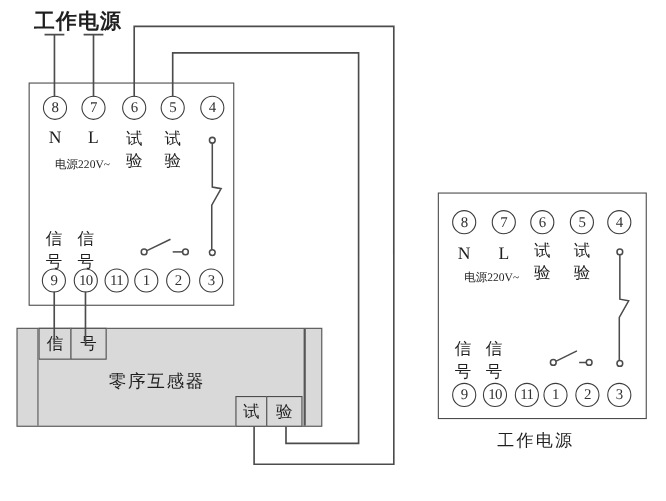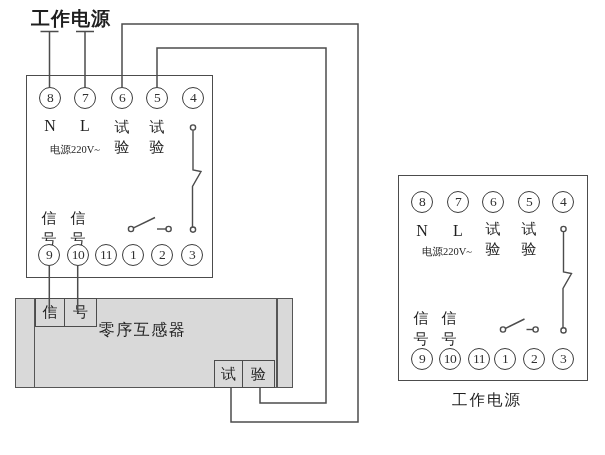--- a/index.html
+++ b/index.html
@@ -62,21 +62,21 @@
   <div class="term" style="left:38px;top:244px;">9</div>
   <div class="term" style="left:67px;top:244px;">10</div>
   <div class="term" style="left:95px;top:244px;">11</div>
   <div class="term" style="left:122px;top:244px;">1</div>
   <div class="term" style="left:151px;top:244px;">2</div>
   <div class="term" style="left:181px;top:244px;">3</div>
 
   <div class="graybox" style="left:15px;top:298px;width:278px;height:90px;"></div>
   <div class="divider" style="left:33.5px;top:299px;height:88px;"></div>
   <div class="divider" style="left:276px;top:299px;height:88px;"></div>
-  <div class="lbl" style="left:60px;top:320px;width:165px;font-size:16px;letter-spacing:1.5px;">零序互感器</div>
+  <div class="lbl" style="left:60px;top:337px;width:165px;font-size:16px;letter-spacing:1.5px;">零序互感器</div>
 
   <div class="tab" style="left:35px;top:298px;width:30px;height:29px;">信</div>
   <div class="tab" style="left:64px;top:298px;width:33px;height:29px;">号</div>
   <div class="tab" style="left:214px;top:360px;width:29px;height:28px;">试</div>
   <div class="tab" style="left:242px;top:360px;width:33px;height:28px;">验</div>
 
   <div class="box" style="left:398px;top:175px;width:190px;height:206px;"></div>
 
   <div class="lbl" style="left:407px;top:222px;width:30px;font-size:16px;">N</div>
   <div class="lbl" style="left:443px;top:222px;width:30px;font-size:16px;">L</div>

